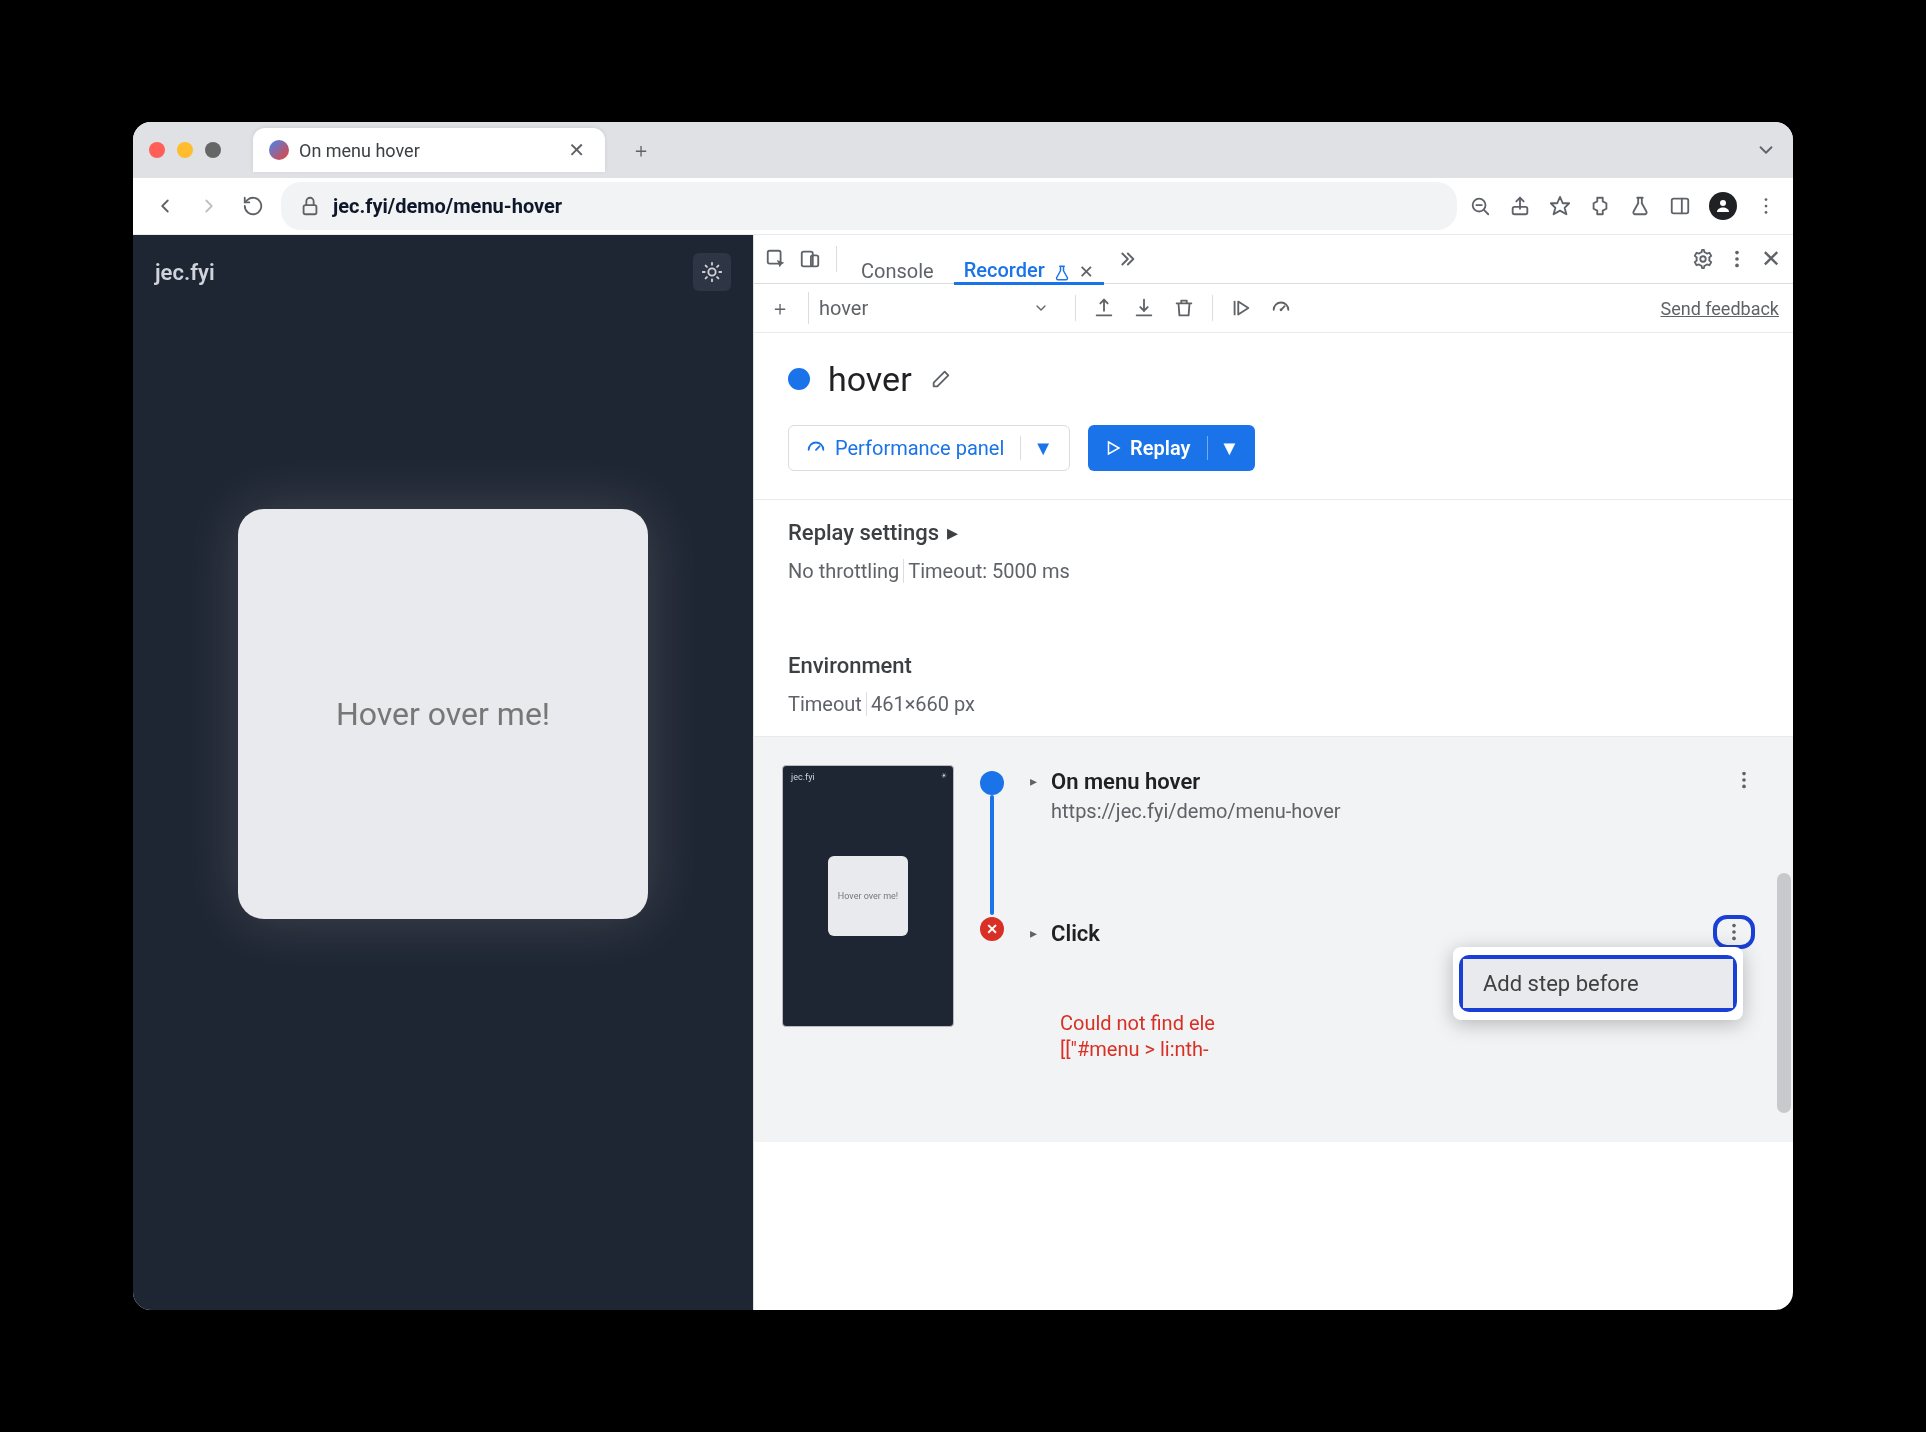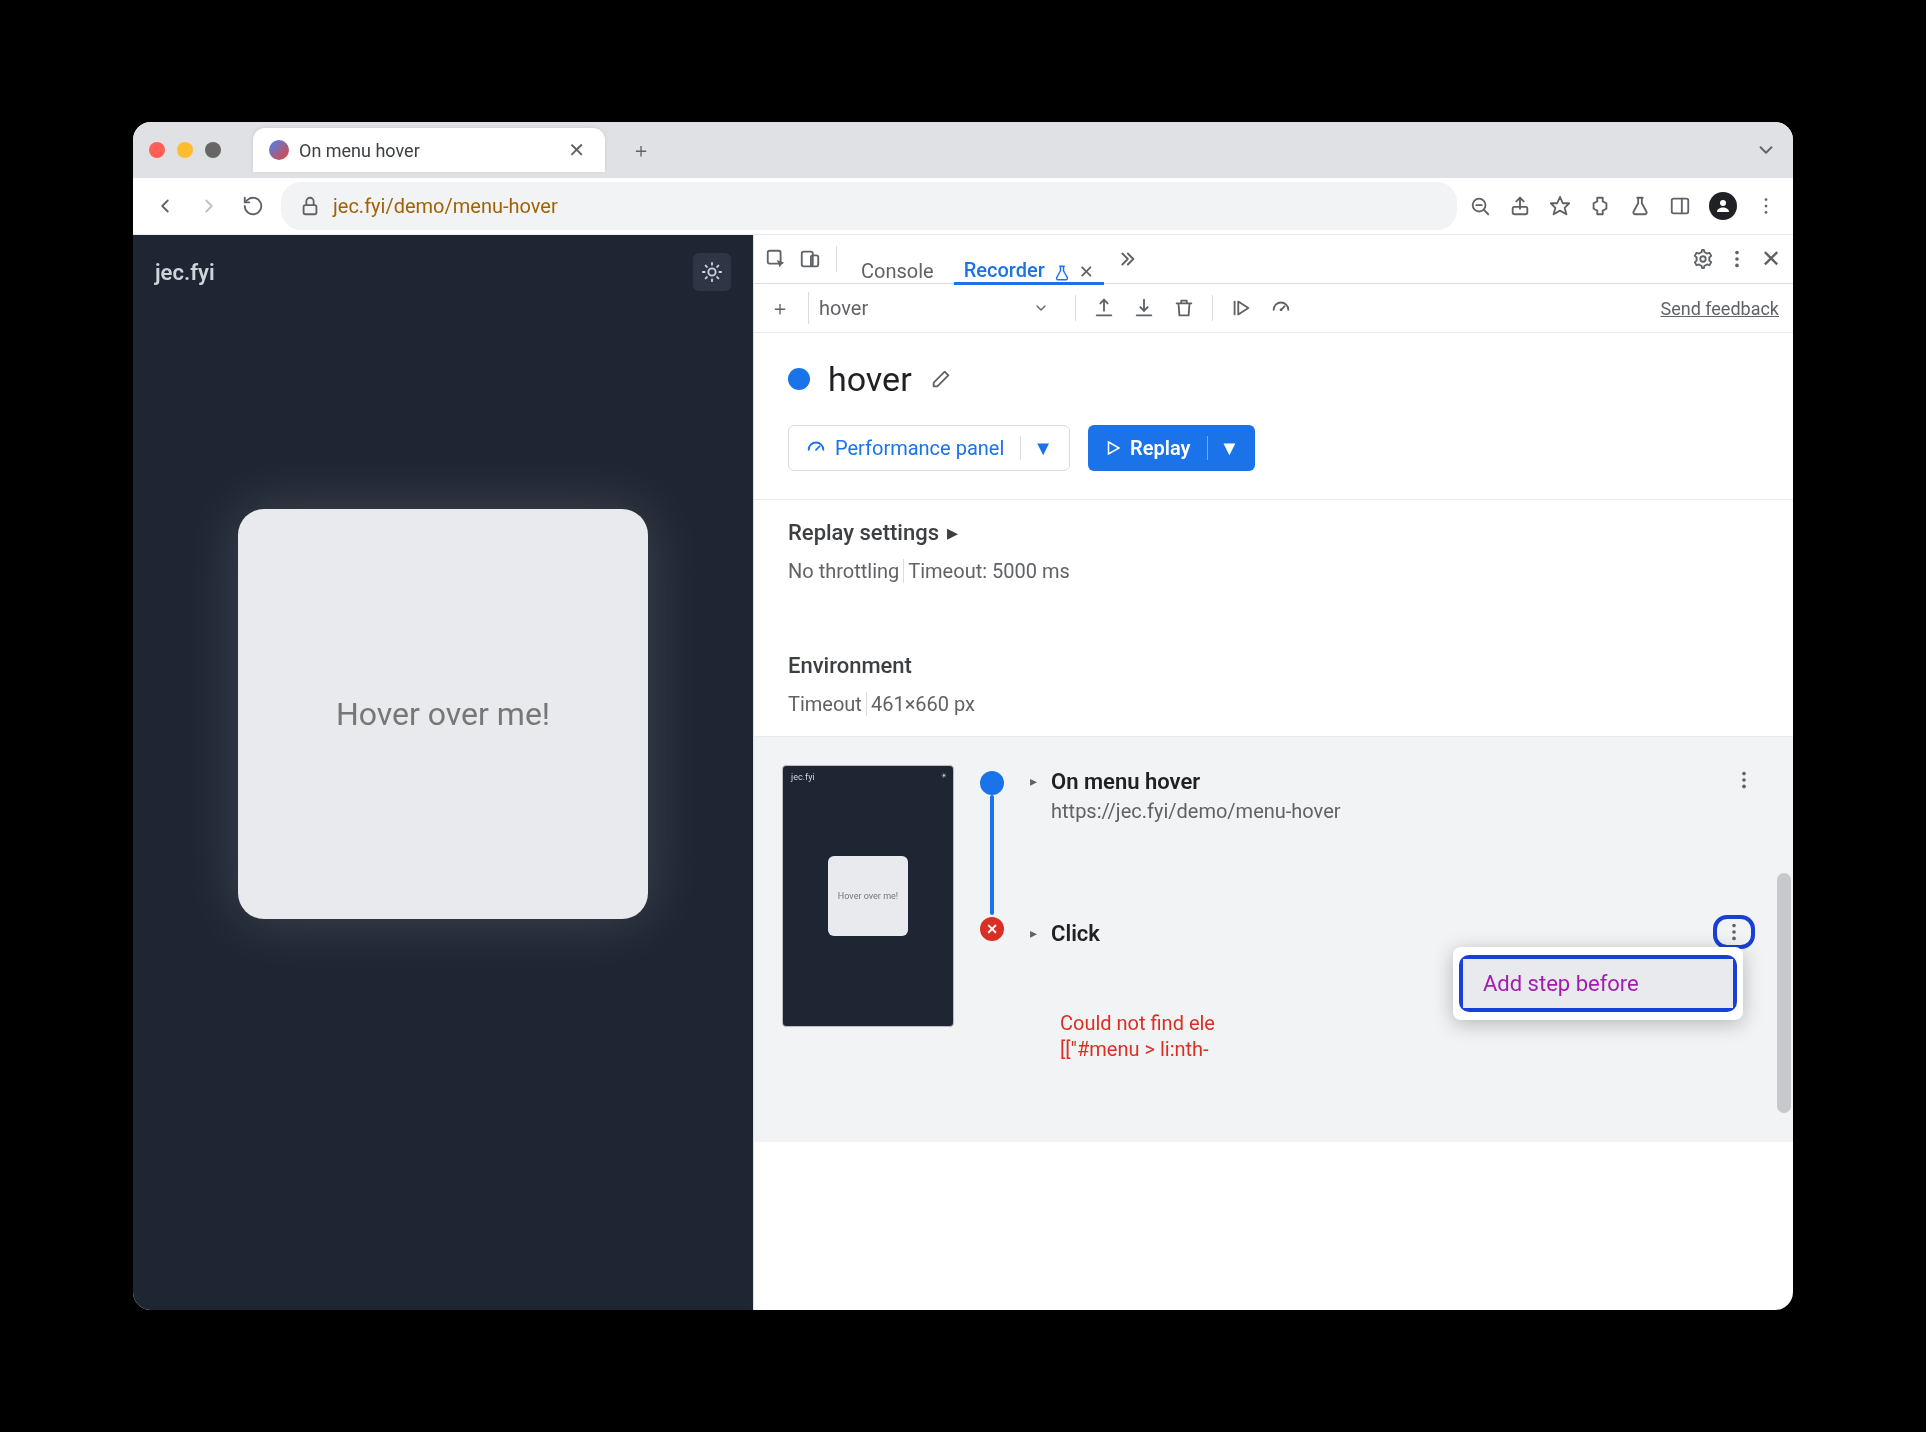--- a/index.html
+++ b/index.html
@@ -19,21 +19,21 @@
   .tab .tab-title{font-size:18px;color:#3c4043;flex:1;}
   .tab .tab-close,.newtab{color:#5f6368;font-size:20px;cursor:pointer;padding:4px;}
   .newtab{margin-left:8px;}
   .tabstrip .spacer{flex:1;}
   .tab-chevron{color:#5f6368;}
 
   
   .addrbar{height:56px;background:#fff;display:flex;align-items:center;padding:0 16px;gap:12px;border-bottom:1px solid #e8eaed;}
   .nav-btn{width:32px;height:32px;display:flex;align-items:center;justify-content:center;color:#5f6368;border-radius:50%;}
   .nav-btn.disabled{color:#bdc1c6;}
-  .omnibox{flex:1;height:48px;background:#f1f3f4;border-radius:20px;display:flex;align-items:center;padding:0 18px;gap:12px;color:#a16207;font-size:20px;}
+  .omnibox{flex:1;height:48px;background:#f1f3f4;border-radius:20px;display:flex;align-items:center;padding:0 18px;gap:12px;color:#0f172a;font-size:20px;font-weight:bold;}
   .lock{color:#5f6368;}
   .omni-actions{display:flex;align-items:center;gap:18px;color:#5f6368;}
   .avatar{width:28px;height:28px;border-radius:50%;background:#202124;display:flex;align-items:center;justify-content:center;color:#fff;}
 
   .content{flex:1;display:flex;min-height:0;}
 
   
   .page{flex:0 0 620px;background:#1f2633;position:relative;display:flex;flex-direction:column;align-items:center;}
   .page-header{width:100%;display:flex;align-items:center;justify-content:space-between;padding:18px 22px;box-sizing:border-box;}
   .page-title{color:#cfd3da;font-weight:600;font-size:22px;}
@@ -90,21 +90,21 @@
   .step .caret{color:#5f6368;margin-top:4px;}
   .step .s-title{font-size:22px;font-weight:600;color:#202124;}
   .step .s-url{font-size:20px;color:#5f6368;margin-top:5px;}
   .step-actions{position:absolute;right:10px;top:4px;color:#5f6368;}
   .step-actions.second{top:150px;}
   .hl-ring{border:4px solid #1a3fd6;border-radius:14px;padding:2px 6px;display:inline-flex;}
 
   .error-text{color:#d93025;font-size:20px;margin-top:60px;margin-left:30px;line-height:1.3;}
 
   .ctx-menu{position:absolute;right:22px;top:182px;width:290px;background:#fff;border-radius:8px;box-shadow:0 4px 20px rgba(0,0,0,0.25);padding:8px 0;}
-  .ctx-item{padding:12px 20px;font-size:22px;color:#a21caf;}
+  .ctx-item{padding:12px 20px;font-size:22px;color:#404040;}
   .ctx-item.hl{background:#e8eaed;}
   .ctx-ring{border:4px solid #1a3fd6;border-radius:10px;margin:0 6px;}
 
   svg{display:block;}
   .icon-svg{width:22px;height:22px;stroke:#5f6368;stroke-width:2;fill:none;stroke-linecap:round;stroke-linejoin:round;}
 </style>
 </head>
 <body>
 
 <div class="screen-wrap">

